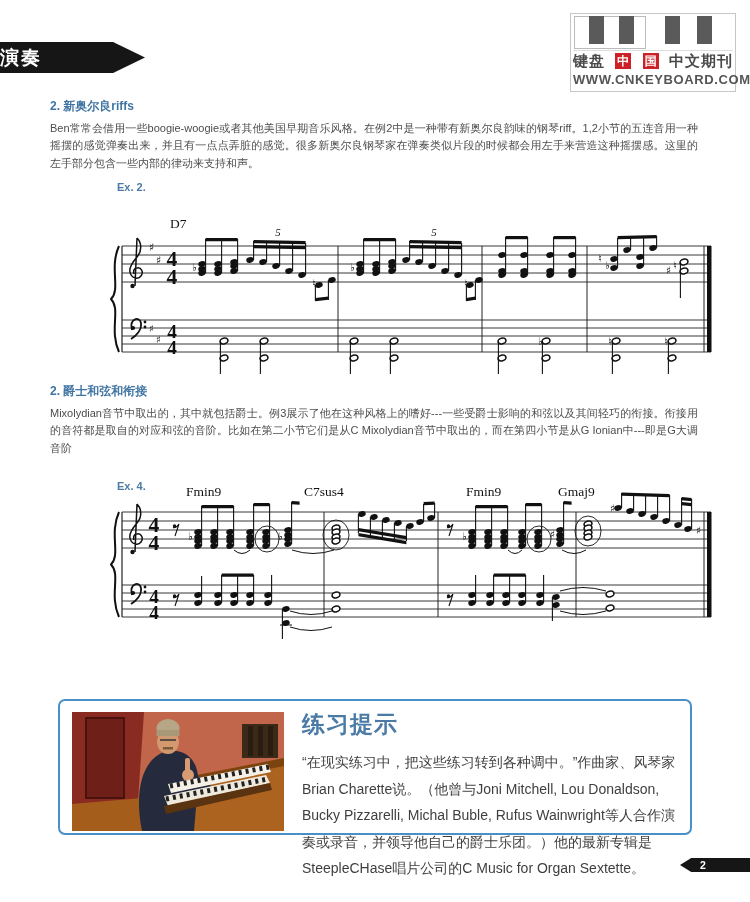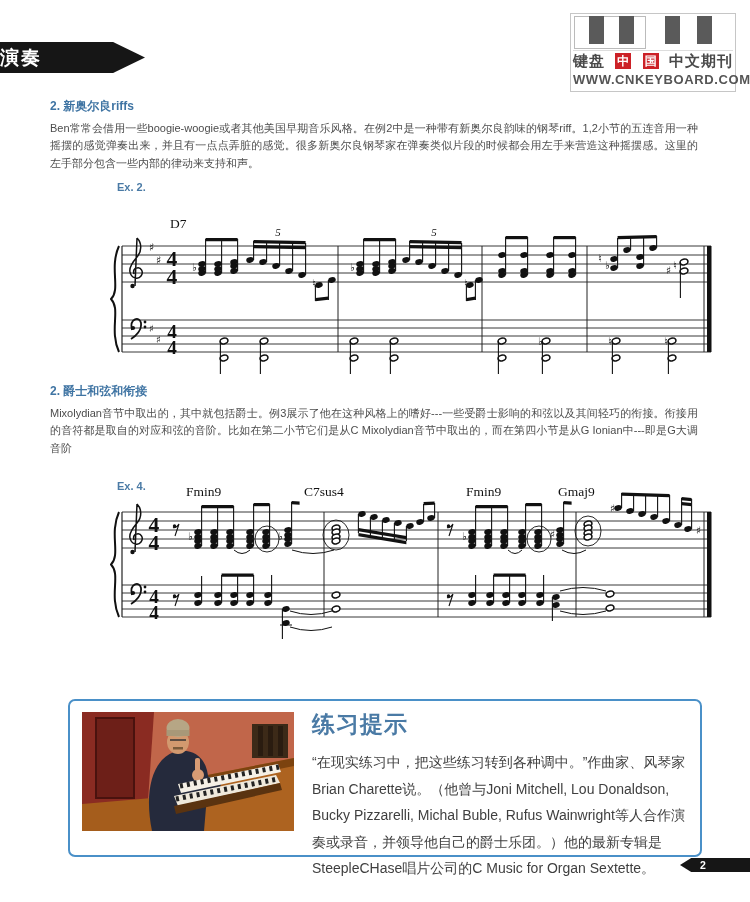--- a/index.html
+++ b/index.html
@@ -23,21 +23,21 @@
   .logo-txt{font-weight:bold;color:#4a4a4a;font-size:15px;letter-spacing:1px;}
   .red-sq{width:16px;height:16px;background:#cc2127;color:#fff;font-size:12px;font-weight:bold;
     display:inline-flex;align-items:center;justify-content:center;margin:0 1px;}
   .logo-url{text-align:center;font-weight:bold;color:#555;font-size:13px;letter-spacing:.6px;padding:1px 0 2px;}
   
   .sec-title{position:absolute;left:50px;width:650px;font-size:12px;font-weight:bold;color:#3f74a3;}
   .sec-body{position:absolute;left:50px;width:648px;font-size:11px;line-height:17.3px;color:#4c4c4c;text-align:justify;}
   .ex-label{position:absolute;font-size:11px;font-weight:bold;color:#4a7aa5;}
   .notation{position:absolute;left:110px;}
   
-  .tipbox{position:absolute;left:68px;top:699px;width:634px;height:158px;border:2px solid #4a90c8;
+  .tipbox{position:absolute;left:58px;top:699px;width:634px;height:136px;border:2px solid #4a90c8;
     border-radius:7px;background:#fff;box-sizing:border-box;}
   .tip-title{position:absolute;left:242px;top:8px;font-size:23px;font-weight:bold;color:#4a7aa5;letter-spacing:1px;}
   .tip-body{position:absolute;left:242px;top:48px;width:376px;font-size:14px;line-height:26.5px;color:#3f3f3f;}
   .tip-photo{position:absolute;left:12px;top:11px;width:212px;height:119px;overflow:hidden;}
   
   .page-ribbon{position:absolute;right:0;top:858px;width:70px;height:14px;background:#161616;
     clip-path:polygon(0 50%,16% 0,100% 0,100% 100%,16% 100%);
     color:#fff;font-size:10.5px;font-weight:bold;line-height:14px;padding-left:20px;box-sizing:border-box;}
 </style>
 </head>

